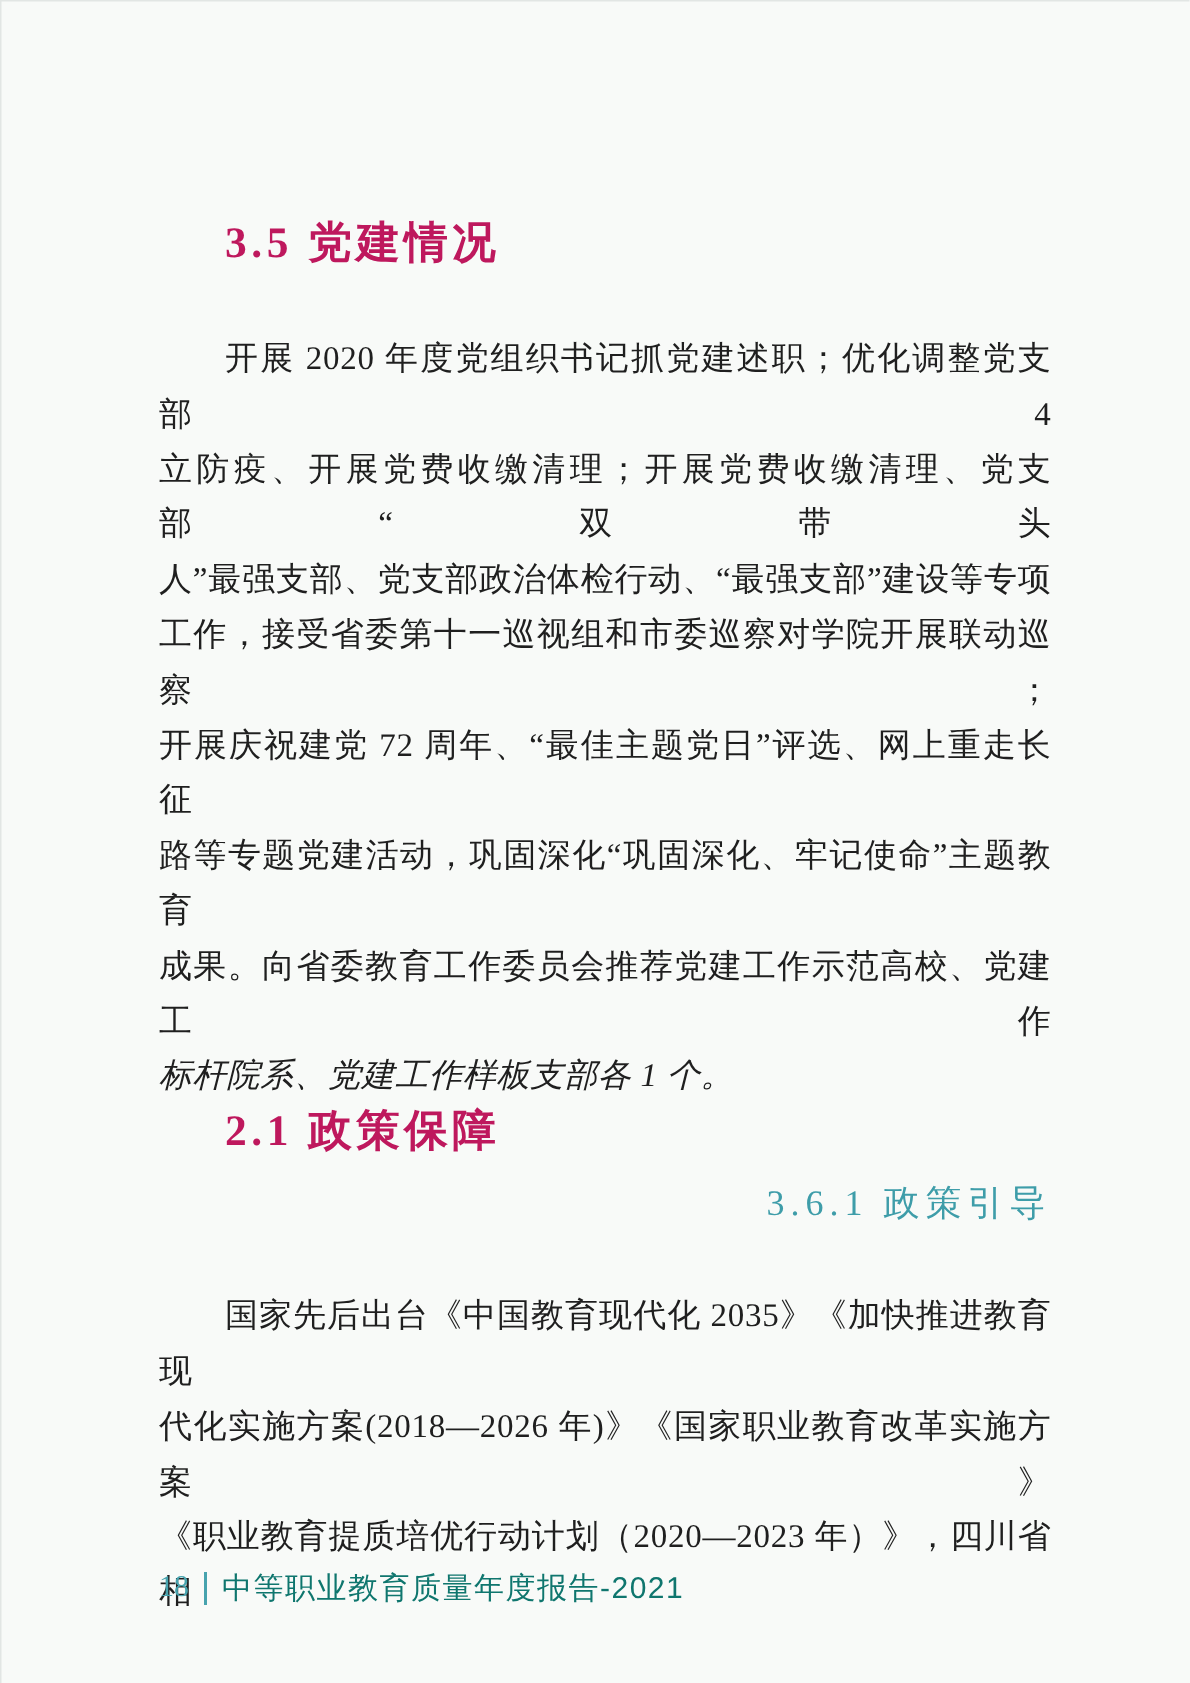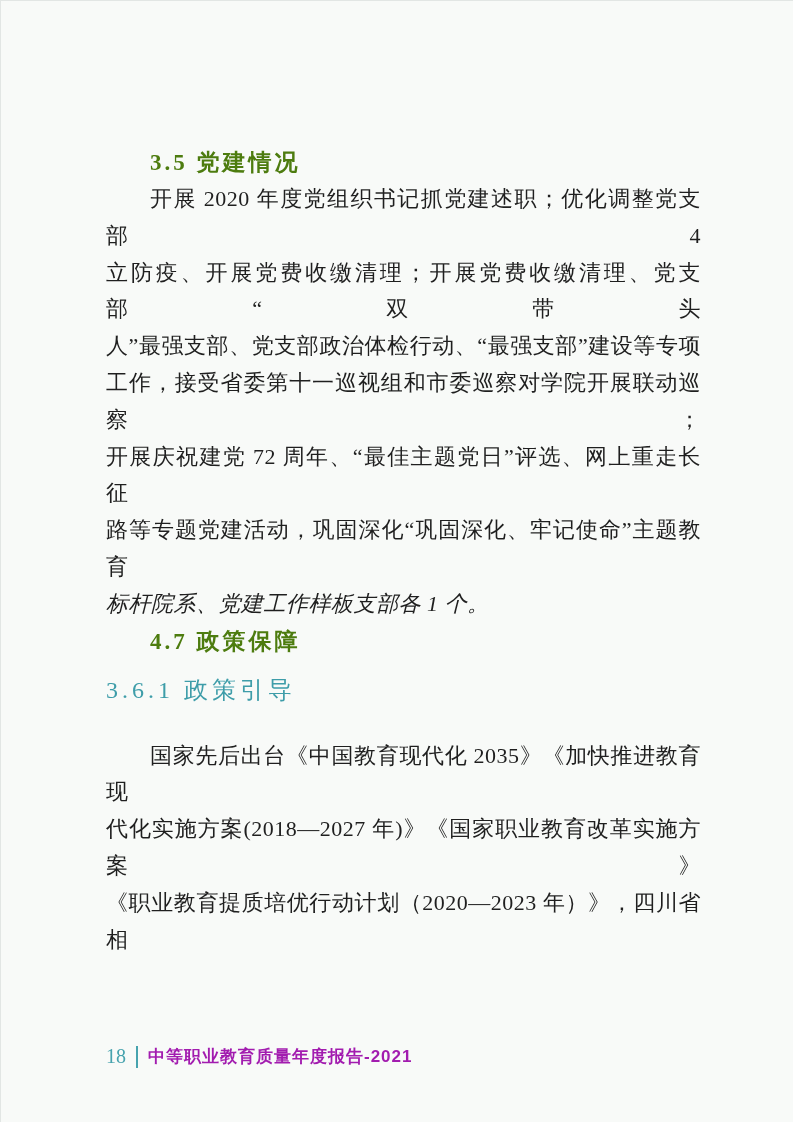--- a/index.html
+++ b/index.html
@@ -13,43 +13,44 @@
     border-left: 1px solid #E2E6E4;
     overflow: hidden;
   }
   .content {
     position: absolute;
     left: 105px;
     top: 143px;
     width: 595px;
   }
   .section-heading {
-    color: #4d7c0f;
+    color: #be185d;
     font-weight: bold;
-    font-size: 23px;
+    font-size: 29px;
     line-height: 37px;
     letter-spacing: 3px;
     text-indent: 44px;
   }
   .pline {
     font-size: 22px;
     line-height: 36.8px;
     letter-spacing: 0.5px;
     text-align: justify;
     text-align-last: justify;
   }
-  .pline.indent { text-indent: 44px; }
+  .pline.indent { text-indent: 44px; margin-top: 40px; }
   .pline.last { text-align-last: left; font-style: italic; }
   .sub-heading {
     color: #3E9DA9;
     font-size: 24px;
     line-height: 32px;
     letter-spacing: 4px;
     margin-top: 14px;
     font-weight: normal;
+    text-align: right;
   }
   .para2 { margin-top: 32px; }
   .footer {
     position: absolute;
     left: 105px;
     top: 1044px;
     display: flex;
     align-items: center;
   }
   .page-number {
@@ -57,51 +58,52 @@
     color: #47A3AE;
     font-family: "Liberation Serif", "DejaVu Serif", serif;
   }
   .footer-divider {
     width: 2px;
     height: 22px;
     background: #47A3AE;
     margin: 0 10px;
   }
   .footer-title {
-    font-size: 17px;
-    font-weight: bold;
-    color: #a21caf;
+    font-size: 20px;
+    font-weight: normal;
+    color: #0f766e;
     font-family: "Liberation Sans", "DejaVu Sans", sans-serif;
     letter-spacing: 1px;
   }
 </style>
 </head>
 <body>
 
 <div class="content">
 
   <div class="section-heading">3.5 党建情况</div>
 
   <div>
     <div class="pline indent">开展 2020 年度党组织书记抓党建述职；优化调整党支部 4</div>
     <div class="pline">立防疫、开展党费收缴清理；开展党费收缴清理、党支部“双带头</div>
     <div class="pline">人”最强支部、党支部政治体检行动、“最强支部”建设等专项</div>
     <div class="pline">工作，接受省委第十一巡视组和市委巡察对学院开展联动巡察；</div>
     <div class="pline">开展庆祝建党 72 周年、“最佳主题党日”评选、网上重走长征</div>
     <div class="pline">路等专题党建活动，巩固深化“巩固深化、牢记使命”主题教育</div>
+    <div class="pline">成果。向省委教育工作委员会推荐党建工作示范高校、党建工作</div>
     <div class="pline last">标杆院系、党建工作样板支部各 1 个。</div>
   </div>
 
-  <div class="section-heading">4.7 政策保障</div>
+  <div class="section-heading">2.1 政策保障</div>
 
   <div class="sub-heading">3.6.1 政策引导</div>
 
   <div class="para2">
     <div class="pline indent">国家先后出台《中国教育现代化 2035》《加快推进教育现</div>
-    <div class="pline">代化实施方案(2018—2027 年)》《国家职业教育改革实施方案》</div>
+    <div class="pline">代化实施方案(2018—2026 年)》《国家职业教育改革实施方案》</div>
     <div class="pline">《职业教育提质培优行动计划（2020—2023 年）》，四川省相</div>
 
   </div>
 
 </div>
 
 <div class="footer">
   <span class="page-number">18</span>
   <span class="footer-divider"></span>
   <span class="footer-title">中等职业教育质量年度报告-2021</span>

